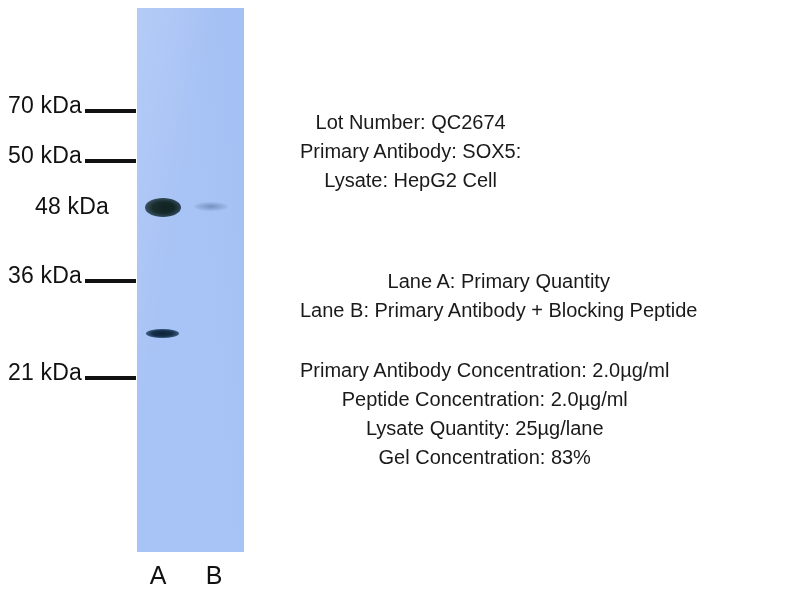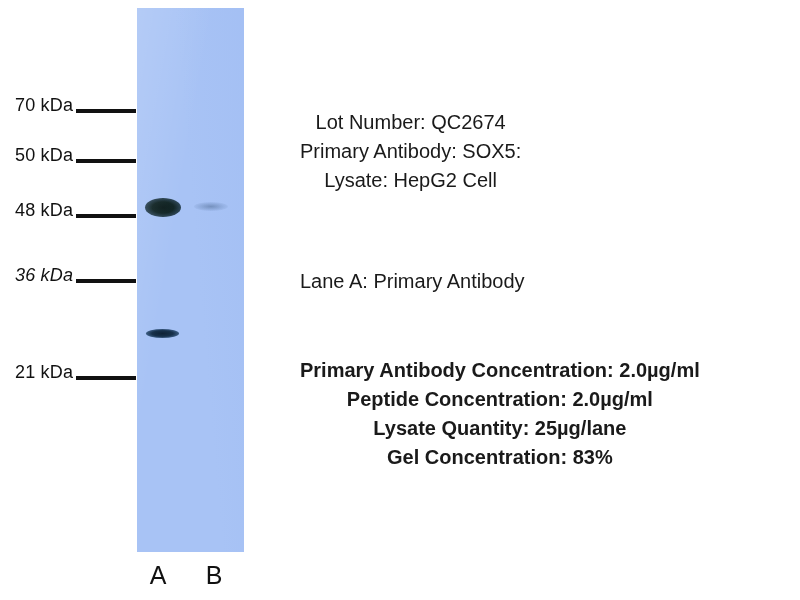--- a/index.html
+++ b/index.html
@@ -24,24 +24,23 @@
   .marker {
     position: absolute;
     left: 8px;
     width: 128px;
     height: 34px;
     display: flex;
     align-items: center;
     white-space: nowrap;
   }
   .marker-label {
-    font-size: 18px;
+    font-size: 23px;
     color: #111111;
     letter-spacing: 0.2px;
-    margin-left: 7px;
   }
   .marker-tick {
     flex: 1 1 auto;
     height: 0;
     margin-left: 3px;
     margin-top: 12px;
     border-bottom: 4px solid #111111;
   }
 
   
@@ -113,41 +112,41 @@
   .text-block {
     position: absolute;
     left: 300px;
     font-size: 20px;
     color: #1a1a1a;
     line-height: 29px;
     white-space: nowrap;
   }
   #block-sample { top: 108px; }
   #block-lanes  { top: 267px; }
-  #block-conc   { top: 356px; font-weight: bold; }
+  #block-conc   { top: 356px; }
   .text-line { display: block; text-align: center; }
 </style>
 </head>
 <body>
 
 <div id="figure">
 
   <div class="marker" id="marker-0" style="top:88px;">
     <span class="marker-label">70 kDa</span>
     <span class="marker-tick"></span>
   </div>
   <div class="marker" id="marker-1" style="top:138px;">
     <span class="marker-label">50 kDa</span>
     <span class="marker-tick"></span>
   </div>
-  <div class="marker" id="marker-2" style="top:193px;">
+  <div class="marker" id="marker-2" style="top:193px;flex-direction:column;">
     <span class="marker-label">48 kDa</span>
     <span class="marker-tick"></span>
   </div>
-  <div class="marker" id="marker-3" style="top:258px;font-style:italic;">
+  <div class="marker" id="marker-3" style="top:258px;">
     <span class="marker-label">36 kDa</span>
     <span class="marker-tick"></span>
   </div>
   <div class="marker" id="marker-4" style="top:355px;">
     <span class="marker-label">21 kDa</span>
     <span class="marker-tick"></span>
   </div>
 
   <div id="blot">
     <div class="band band-a-main"></div>
@@ -158,21 +157,22 @@
   <div class="lane-letter" id="lane-letter-a">A</div>
   <div class="lane-letter" id="lane-letter-b">B</div>
 
   <div class="text-block" id="block-sample">
     <span class="text-line">Lot Number: QC2674</span>
     <span class="text-line">Primary Antibody: SOX5:</span>
     <span class="text-line">Lysate: HepG2 Cell</span>
   </div>
 
   <div class="text-block" id="block-lanes">
-    <span class="text-line">Lane A: Primary Antibody</span>
+    <span class="text-line">Lane A: Primary Quantity</span>
+    <span class="text-line">Lane B: Primary Antibody + Blocking Peptide</span>
   </div>
 
   <div class="text-block" id="block-conc">
     <span class="text-line">Primary Antibody Concentration: 2.0µg/ml</span>
     <span class="text-line">Peptide Concentration: 2.0µg/ml</span>
     <span class="text-line">Lysate Quantity: 25µg/lane</span>
     <span class="text-line">Gel Concentration: 83%</span>
   </div>
 
 </div>

